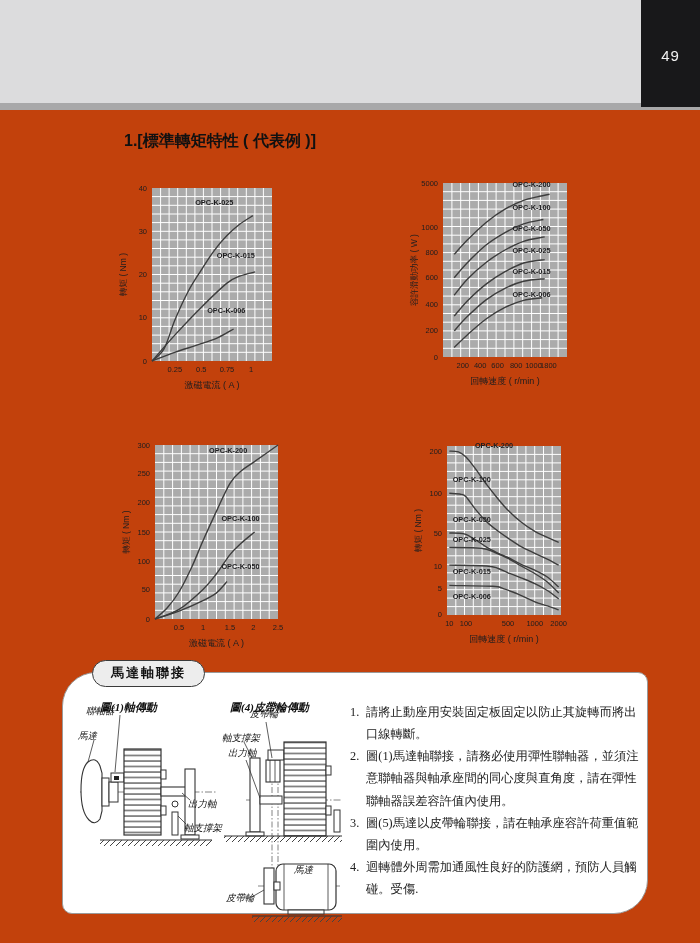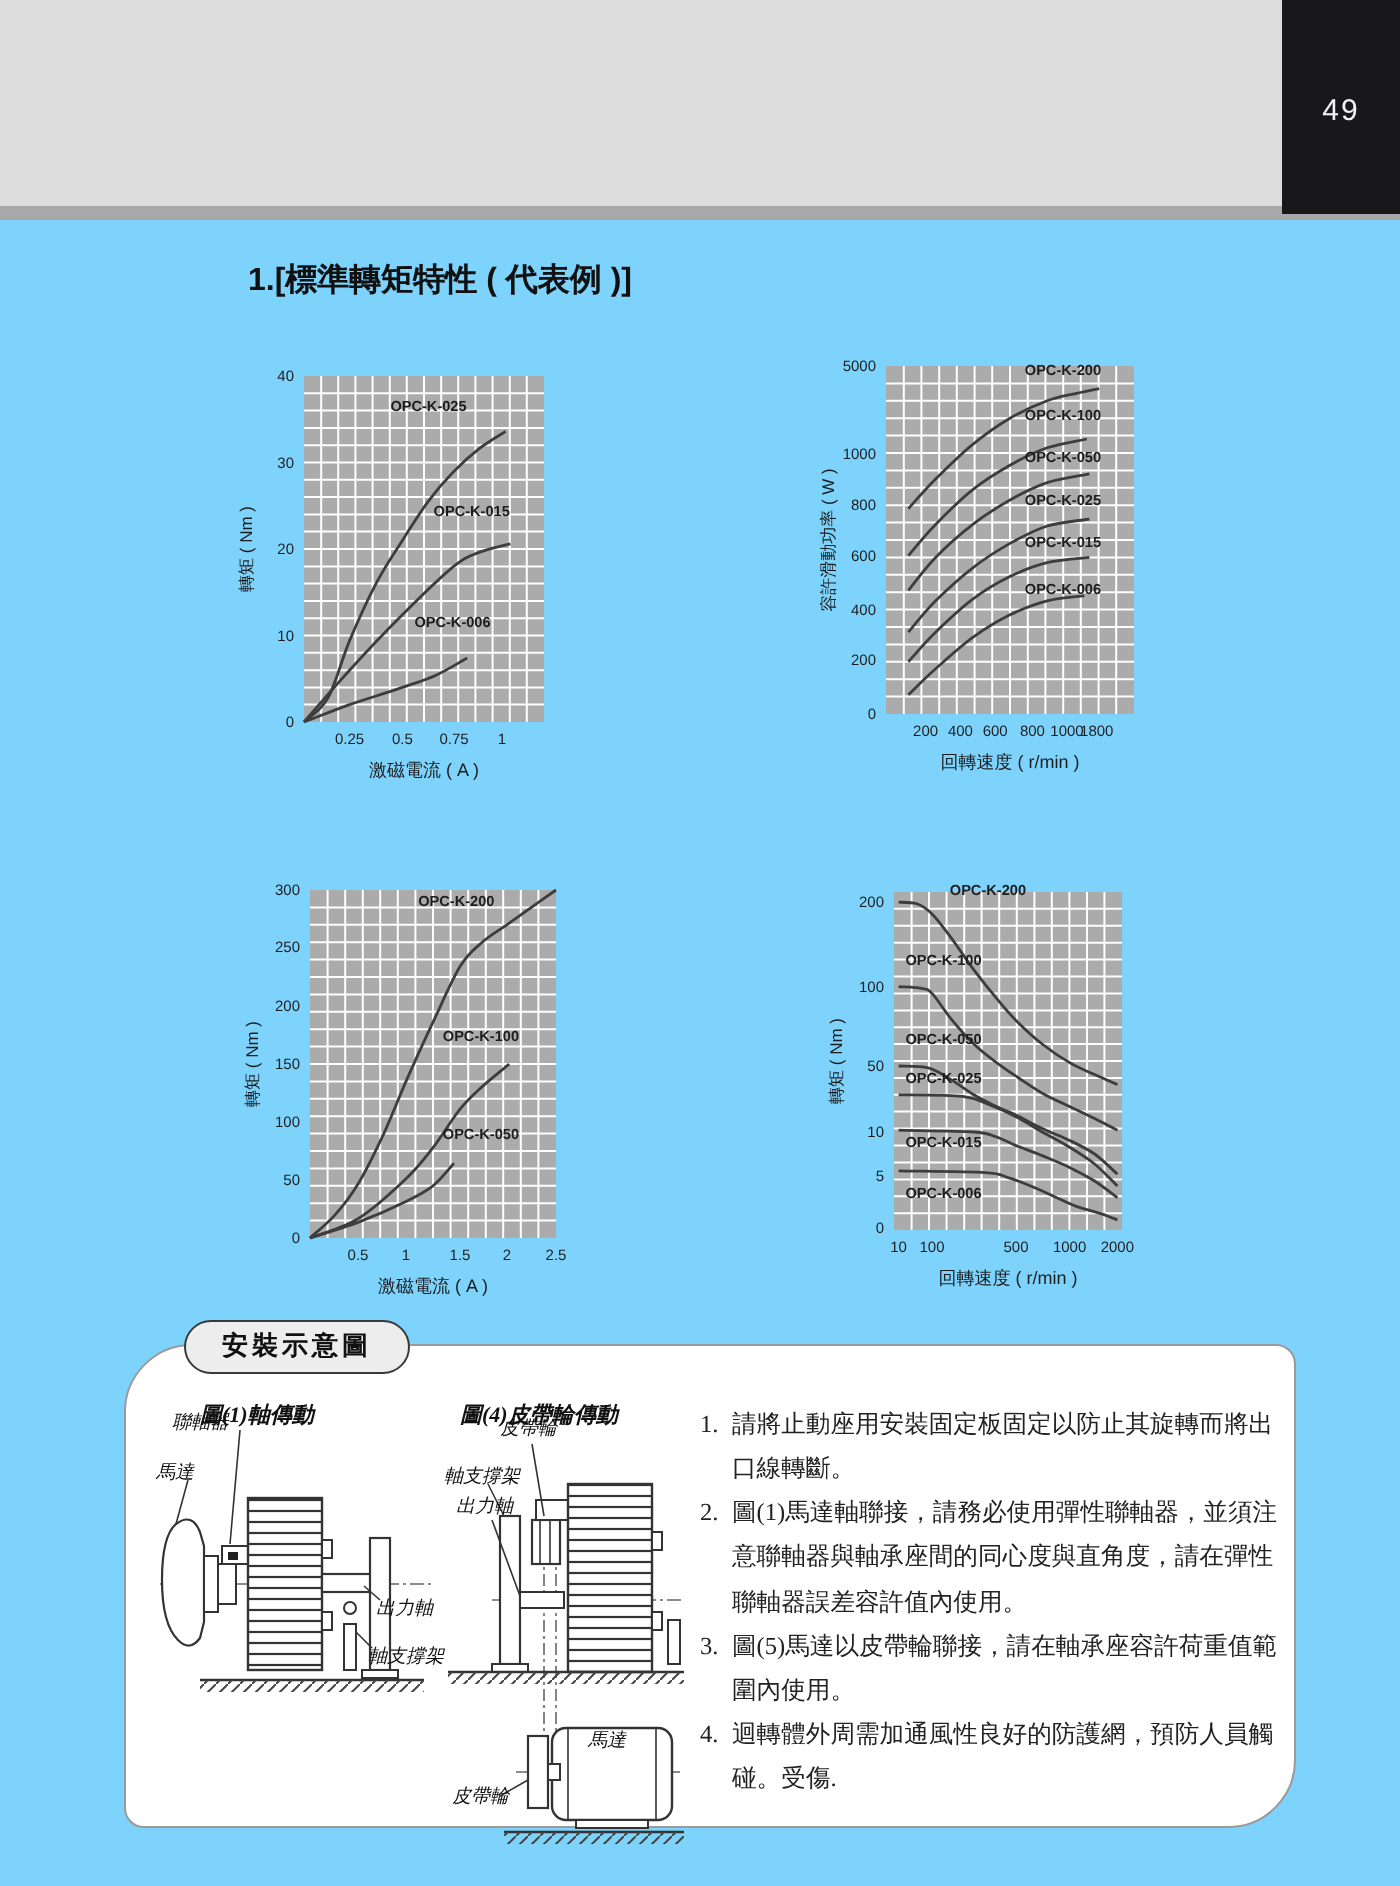--- a/index.html
+++ b/index.html
@@ -1,17 +1,17 @@
 <!DOCTYPE html>
 <html><head>
 <meta charset="utf-8">
 <style>
   html,body{margin:0;padding:0;background:#ffffff;}
   body{width:700px;height:943px;position:relative;font-family:"Liberation Sans",sans-serif;color:#1d1d1f;}
-  .page{position:absolute;inset:0;overflow:hidden;background:#7dd3fc;}
+  .page{position:absolute;inset:0;overflow:hidden;background:#c2410c;}
 
   
   .header-bar{position:absolute;left:0;top:0;width:700px;height:103px;background:#dcdcdd;}
   .header-strip{position:absolute;left:0;top:103px;width:700px;height:7px;background:#a8a8a9;}
   .page-number-box{position:absolute;left:641px;top:0;width:59px;height:107px;background:#18181a;
     display:flex;align-items:center;justify-content:center;}
   .page-number-box span{color:#f2f2f2;font-size:15px;letter-spacing:1px;margin-top:4px;}
 
   
   .chart-title{position:absolute;font-weight:bold;font-size:16px;color:#111;line-height:14px;white-space:nowrap;}
@@ -286,21 +286,21 @@
       <text x="41.7" y="105.5" font-size="7.3" font-weight="bold" fill="#1d1d1f">OPC-K-025</text>
       <path d="M38.3,129.1C44.6,129.3,67.7,129.4,75.9,130.0C84.1,130.6,83.8,131.4,87.3,132.5C90.8,133.7,93.2,135.2,97.0,136.8C100.8,138.3,105.6,140.0,110.1,141.8C114.6,143.7,119.4,145.6,123.8,147.7C128.2,149.8,132.3,152.0,136.3,154.5C140.3,157.0,145.8,161.5,147.7,162.9" fill="none" stroke="#3d3d3d" stroke-width="1.4"></path>
       <text x="41.7" y="137.6" font-size="7.3" font-weight="bold" fill="#1d1d1f">OPC-K-015</text>
       <path d="M38.3,149.4C45.5,149.6,72.5,149.7,81.6,150.3C90.7,150.8,89.2,151.7,93.0,152.8C96.8,153.9,100.6,155.5,104.4,157.0C108.2,158.6,112.0,160.4,115.8,162.1C119.6,163.8,123.4,165.8,127.2,167.2C131.0,168.6,135.2,169.4,138.6,170.6C142.0,171.7,146.2,173.4,147.7,173.9" fill="none" stroke="#3d3d3d" stroke-width="1.4"></path>
       <text x="41.7" y="162.9" font-size="7.3" font-weight="bold" fill="#1d1d1f">OPC-K-006</text>
       <text x="93" y="206" text-anchor="middle" font-size="9" fill="#1d1d1f">回轉速度 ( r/min )</text>
       <text x="10" y="94.5" text-anchor="middle" font-size="8.5" fill="#1d1d1f" transform="rotate(-90 10 94.5)">轉矩 ( Nm )</text>
     </svg>
 
   <div class="install-box"></div>
-  <div class="install-badge">安裝示意圖</div>
+  <div class="install-badge">馬達軸聯接</div>
 
   <div class="fig fig1">
     <div class="fig-title">圖(1)軸傳動</div>
     <svg width="145" height="134" viewBox="0 0 145 134">
       <defs>
         <pattern id="fins" width="8" height="5.5" patternUnits="userSpaceOnUse">
           <rect width="8" height="5.5" fill="#fff"></rect>
           <line x1="0" y1="1" x2="8" y2="1" stroke="#333" stroke-width="1.1"></line>
         </pattern>
         <pattern id="ghatch" width="6" height="6" patternUnits="userSpaceOnUse">

